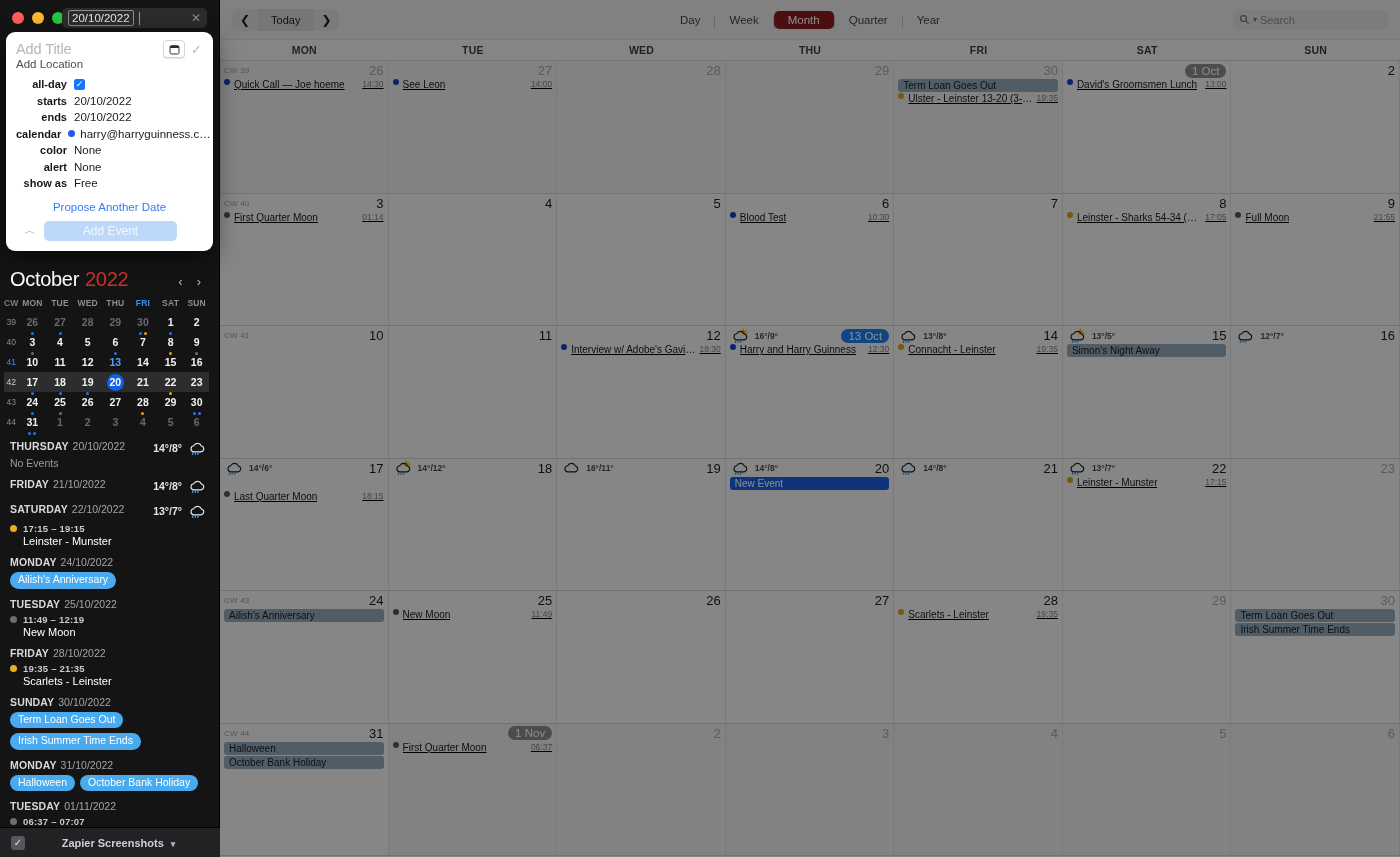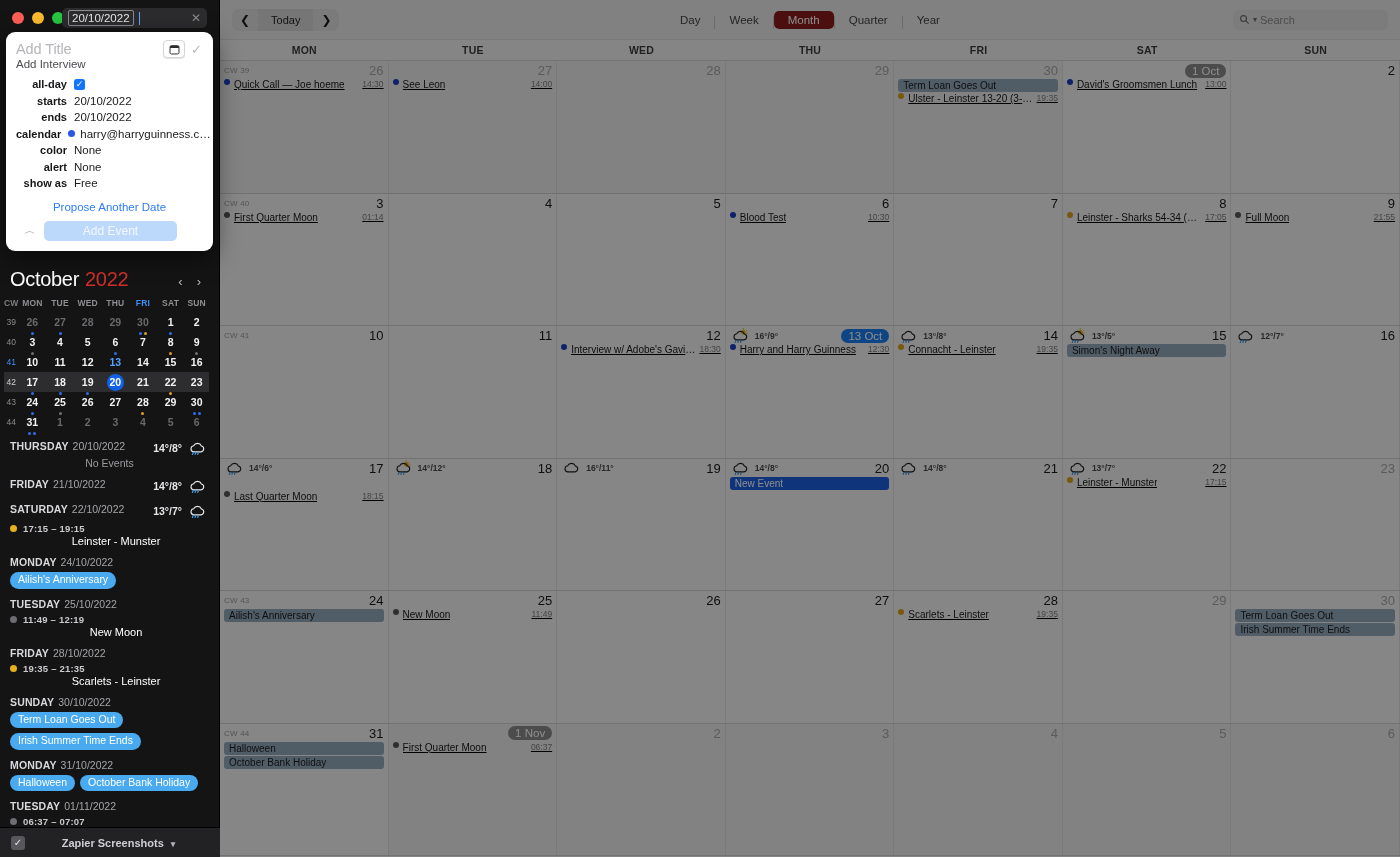--- a/index.html
+++ b/index.html
@@ -124,21 +124,21 @@
     width: 17px; height: 17px;
   }
   .dots { position: absolute; left: 0; right: 0; bottom: -4px; display: flex; justify-content: center; gap: 2px; }
   .dot { width: 3px; height: 3px; border-radius: 50%; }
   .dot.b { background: #2f6df0; }
   .dot.y { background: #e0a21b; }
   .dot.g { background: #6e6e73; }
 
   
   #agenda { padding: 6px 10px 0 10px; }
-  .ag-day { margin-top: 9px; font-size: 10.5px; text-align: center; }
+  .ag-day { margin-top: 9px; font-size: 10.5px; }
   .ag-day:first-child { margin-top: 2px; }
   .ag-head { display: flex; align-items: flex-start; }
   .ag-dow { color: #d9d9dd; font-weight: bold; letter-spacing: .15px; font-size: 10.5px; }
   .ag-date { color: #a5a5aa; margin-left: 4px; font-size: 10.5px; }
   .ag-weather { margin-left: auto; display: flex; align-items: center; gap: 5px; }
   .ag-temp { color: #e6e6ea; font-weight: bold; font-size: 10.5px; }
   .ag-noev { color: #9b9ba0; font-size: 10.5px; margin-top: 1px; }
   .ag-ev { margin-top: 4px; }
   .ag-ev-line { display: flex; align-items: center; }
   .ag-bullet { width: 7px; height: 7px; border-radius: 50%; margin-right: 6px; flex: none; }
@@ -272,21 +272,21 @@
       <div class="pop-actions">
         <div class="pop-btn">
           <svg width="11" height="11" viewBox="0 0 16 16">
             <rect x="1.5" y="2.5" width="13" height="12" rx="2" fill="none" stroke="#2b2b2e" stroke-width="1.4"></rect>
             <rect x="1.5" y="2.5" width="13" height="3.4" rx="1.3" fill="#2b2b2e"></rect>
           </svg>
         </div>
         <div class="pop-check">✓</div>
       </div>
       <div class="pop-title">Add Title</div>
-      <div class="pop-loc">Add Interview</div>
+      <div class="pop-loc">Add Location</div>
       <div class="fields">
           <div class="frow">
             <div class="flabel">all-day</div>
             <div class="fval">
               <span class="chk">✓</span>
             </div>
           </div>
           <div class="frow">
             <div class="flabel">starts</div>
             <div class="fval">20/10/2022</div>

